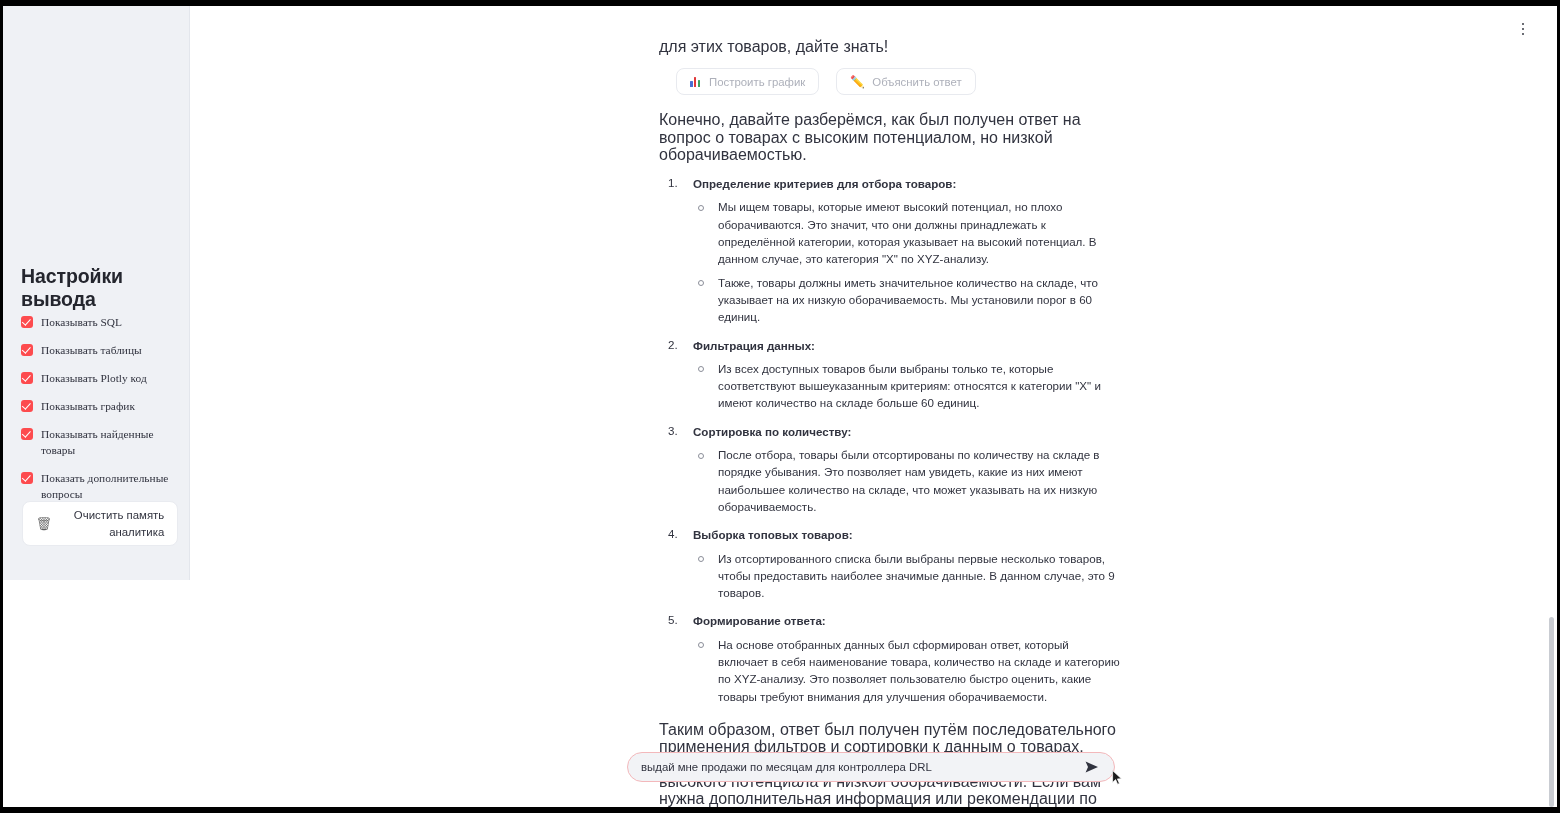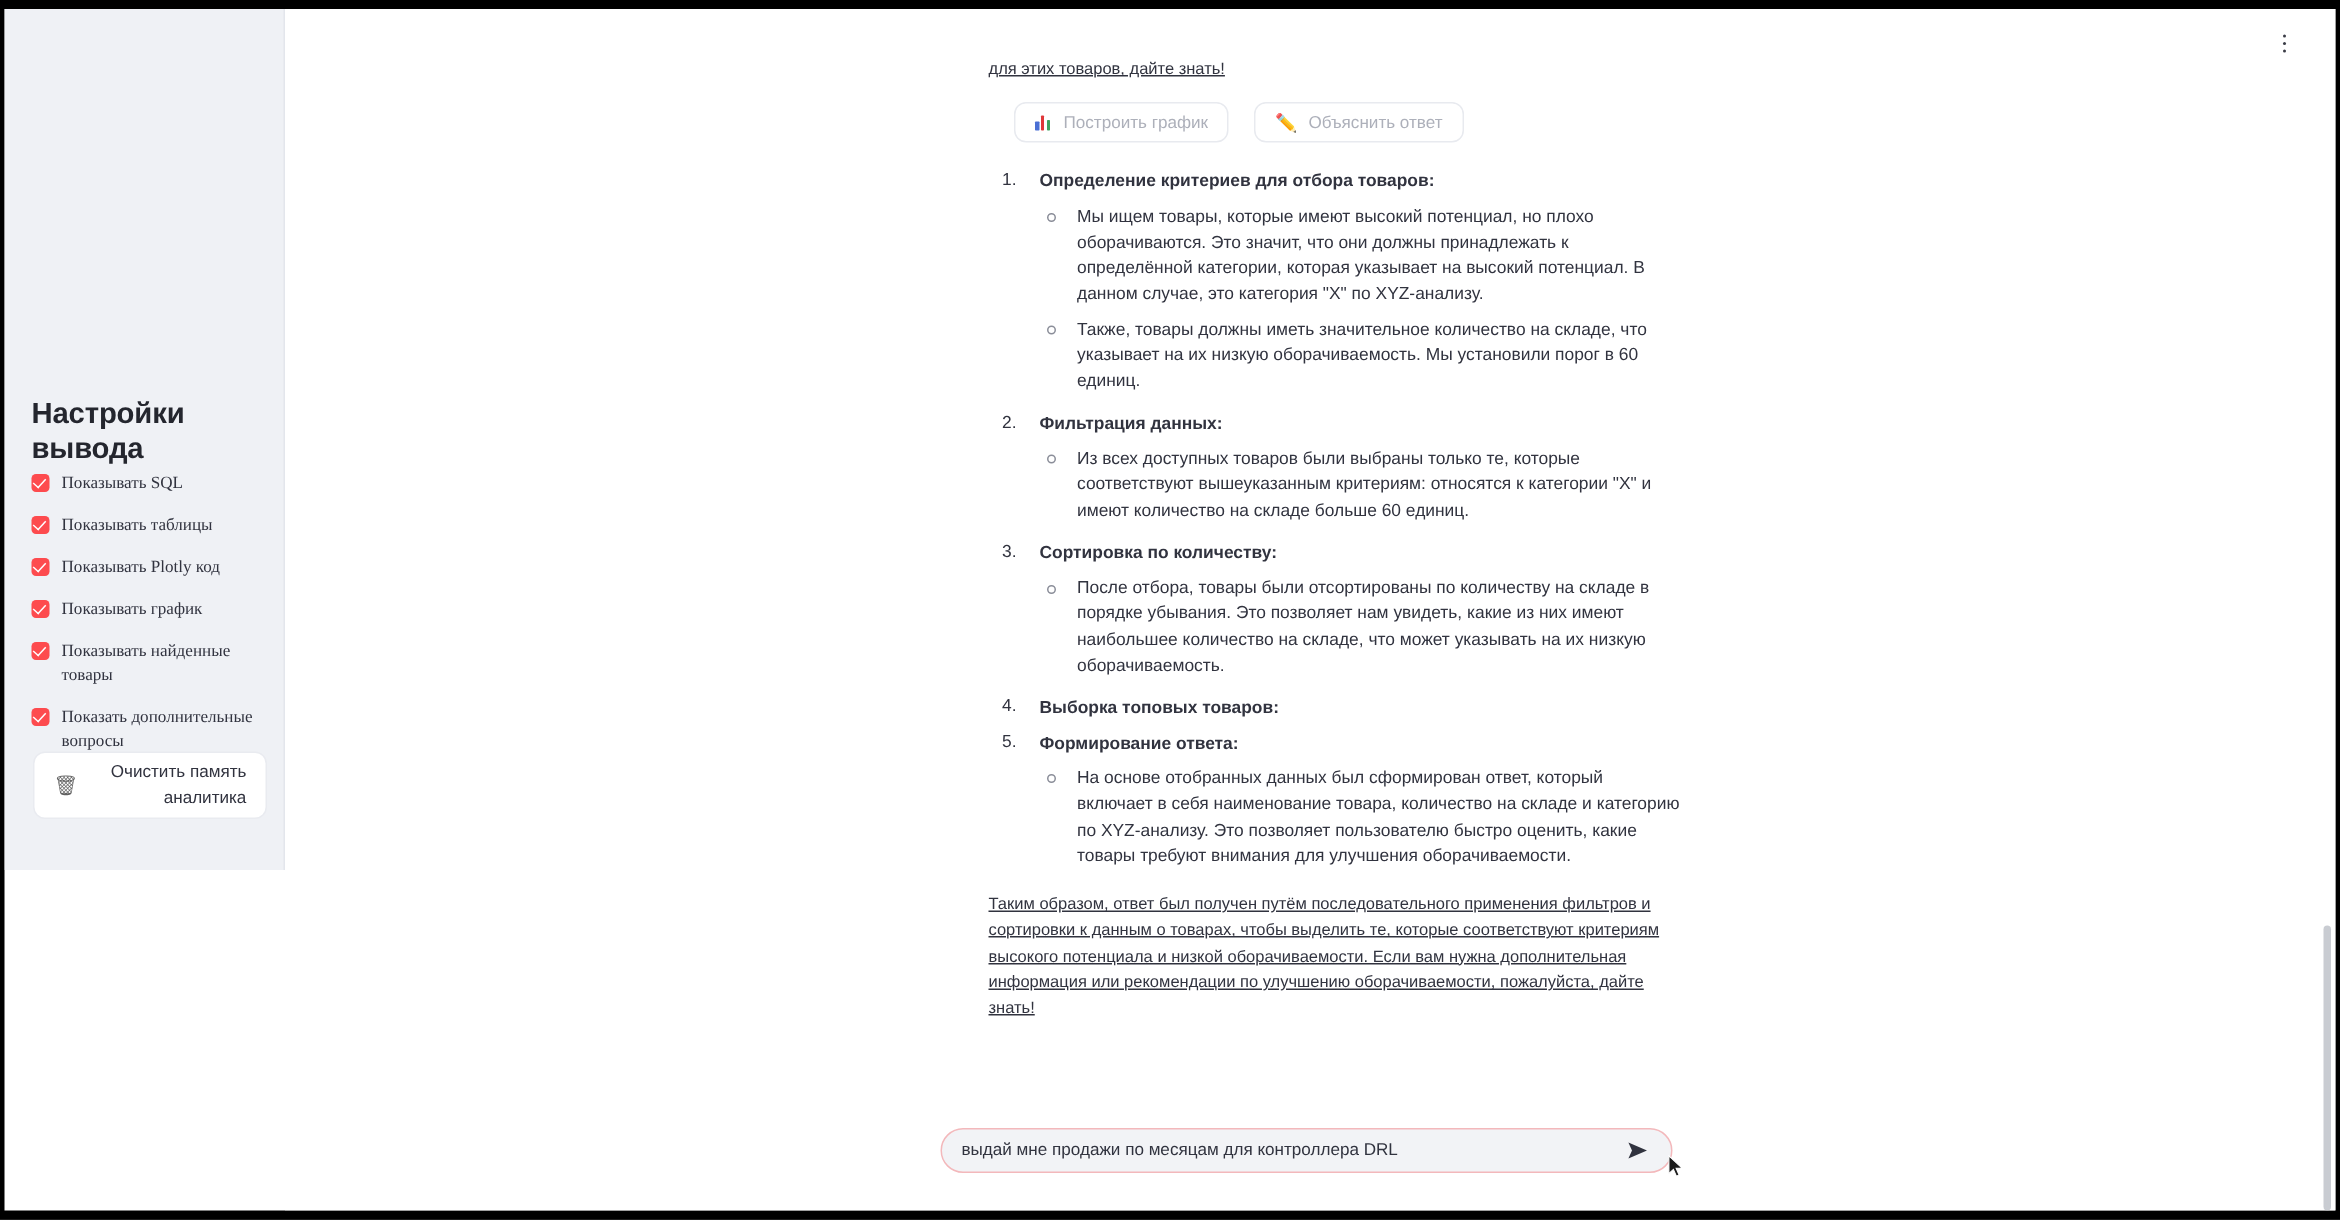--- a/index.html
+++ b/index.html
@@ -144,24 +144,23 @@
   }
 
   .content {
     position: absolute;
     left: 469px;
     top: 32px;
     width: 462px;
   }
 
   .body-text {
-    font-size: 11px;
+    font-size: 16px;
     line-height: 17.3px;
     color: #31333f;
-    text-decoration: underline;
   }
   .lead { margin-bottom: 10px; }
 
   .action-row {
     display: flex;
     gap: 17px;
     margin: 13px 0 16px 1px;
     padding-left: 16px;
   }
   .action-btn {
@@ -369,20 +368,21 @@
                 <b></b>
               </span>
             <span class="alabel">Построить график</span>
           </div>
           <div class="action-btn">
             <span class="ico-pencil">✏️</span>
             <span class="alabel">Объяснить ответ</span>
           </div>
         </div>
 
+        <p class="body-text para">Конечно, давайте разберёмся, как был получен ответ на вопрос о товарах с высоким потенциалом, но низкой оборачиваемостью.</p>
 
         <ol class="steps">
           <li>
             <span class="step-title">Определение критериев для отбора товаров:</span>
             <ul class="sub">
               <li>Мы ищем товары, которые имеют высокий потенциал, но плохо оборачиваются. Это значит, что они должны принадлежать к определённой категории, которая указывает на высокий потенциал. В данном случае, это категория "X" по XYZ-анализу.</li>
               <li>Также, товары должны иметь значительное количество на складе, что указывает на их низкую оборачиваемость. Мы установили порог в 60 единиц.</li>
             </ul>
           </li>
           <li>
@@ -392,20 +392,23 @@
             </ul>
           </li>
           <li>
             <span class="step-title">Сортировка по количеству:</span>
             <ul class="sub">
               <li>После отбора, товары были отсортированы по количеству на складе в порядке убывания. Это позволяет нам увидеть, какие из них имеют наибольшее количество на складе, что может указывать на их низкую оборачиваемость.</li>
             </ul>
           </li>
           <li>
             <span class="step-title">Выборка топовых товаров:</span>
+            <ul class="sub">
+              <li>Из отсортированного списка были выбраны первые несколько товаров, чтобы предоставить наиболее значимые данные. В данном случае, это 9 товаров.</li>
+            </ul>
           </li>
           <li>
             <span class="step-title">Формирование ответа:</span>
             <ul class="sub">
               <li>На основе отобранных данных был сформирован ответ, который включает в себя наименование товара, количество на складе и категорию по XYZ-анализу. Это позволяет пользователю быстро оценить, какие товары требуют внимания для улучшения оборачиваемости.</li>
             </ul>
           </li>
         </ol>
 
         <p class="body-text closing">Таким образом, ответ был получен путём последовательного применения фильтров и сортировки к данным о товарах, чтобы выделить те, которые соответствуют критериям высокого потенциала и низкой оборачиваемости. Если вам нужна дополнительная информация или рекомендации по улучшению оборачиваемости, пожалуйста, дайте знать!</p>

